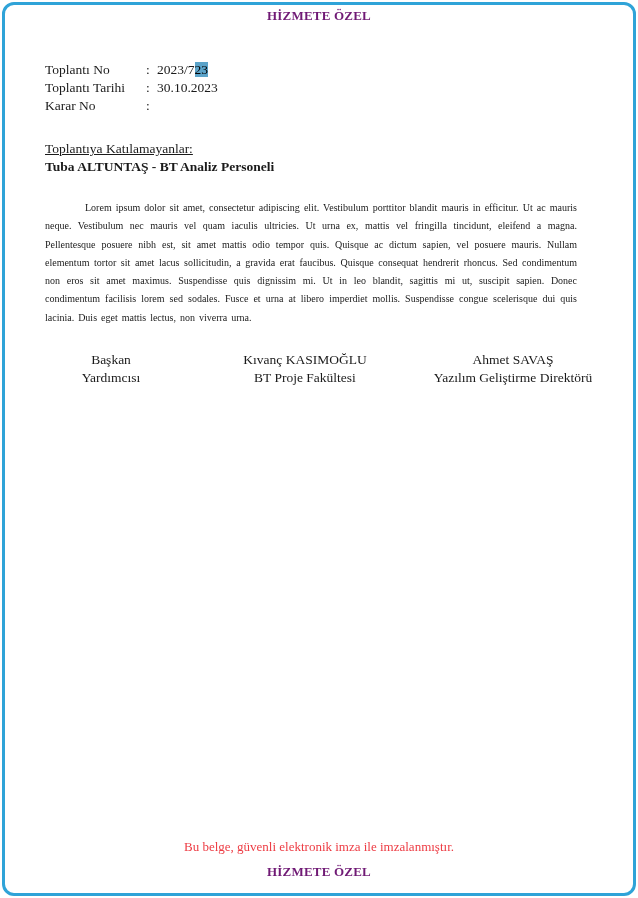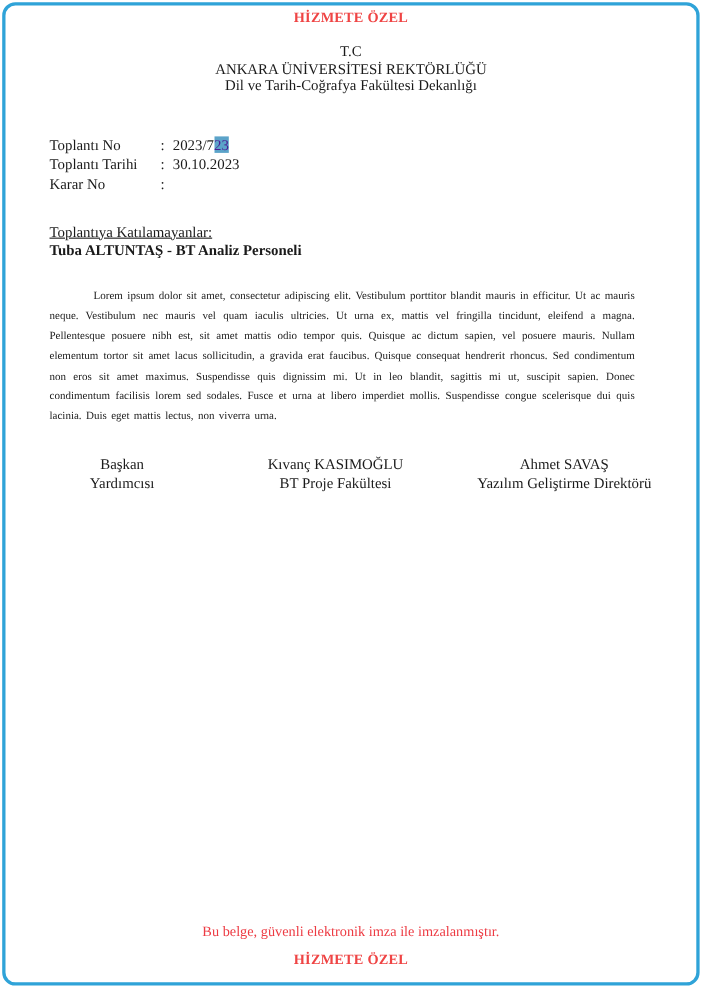--- a/index.html
+++ b/index.html
@@ -9,28 +9,28 @@
     color: #1a1a1a;
   }
   .page {
     position: absolute; inset: 2px;
     border: 3px solid #2fa3d8;
     border-radius: 12px;
     background: #ffffff;
     box-sizing: border-box;
     padding: 2px 40px 0 40px;
   }
-  .banner { text-align: center; color: #ef4444; font-weight: bold; font-size: 13px; letter-spacing: 0.2px; }
+  .banner { text-align: center; color: #701a75; font-weight: bold; font-size: 13px; letter-spacing: 0.2px; }
   .banner-top { margin-top: 1px; }
   .org-header { text-align: center; margin-top: 15px; font-size: 13.5px; line-height: 15.5px; }
   .meeting { margin-top: 37px; font-size: 13.5px; line-height: 18px; }
   .mrow { display: flex; }
   .mlabel { width: 101px; flex: 0 0 101px; }
   .mcolon { width: 11px; flex: 0 0 11px; }
-  .hl { background: #5ba3c9; color: #4c1d95; }
+  .hl { background: #5ba3c9; color: #000000; }
   .absentees { margin-top: 25px; font-size: 13.5px; line-height: 17.5px; }
   .abs-heading { font-weight: normal; text-decoration: underline; }
   .abs-person { font-weight: bold; }
   .body-par {
     margin: 24px 16px 0 0; font-size: 10px; line-height: 18.3px;
     text-align: justify; text-indent: 40px; word-spacing: 1.5px;
   }
   .signatures { margin-top: 24px; display: flex; justify-content: space-between; font-size: 13.5px; line-height: 18px; }
   .sig-col { text-align: center; }
   .sig-col-1 { flex: 0 0 132px; }
@@ -42,25 +42,20 @@
   }
   .banner-bottom { position: absolute; left: 0; right: 0; bottom: 13px; }
 </style>
 </head>
 <body>
 
 <div class="page">
 
   <div class="banner banner-top">HİZMETE ÖZEL</div>
 
-  <div class="org-header">
-    <div>T.C</div>
-    <div>ANKARA ÜNİVERSİTESİ REKTÖRLÜĞÜ</div>
-    <div>Dil ve Tarih-Coğrafya Fakültesi Dekanlığı</div>
-  </div>
 
   <div class="meeting">
     <div class="mrow">
       <span class="mlabel">Toplantı No</span>
       <span class="mcolon">:</span>
       <span class="mvalue"><span>2023/7</span><span class="hl">23</span></span>
     </div>
     <div class="mrow">
       <span class="mlabel">Toplantı Tarihi</span>
       <span class="mcolon">:</span>

